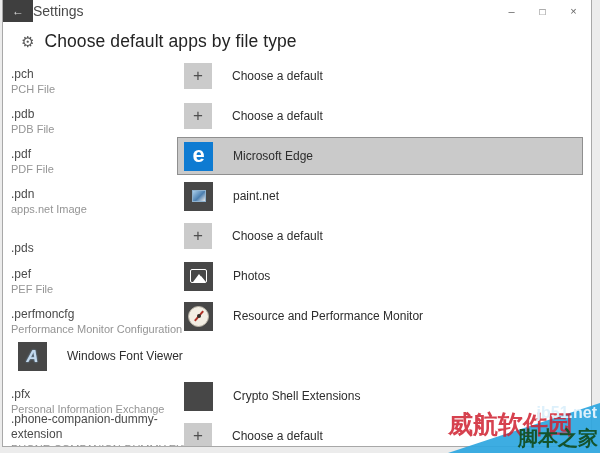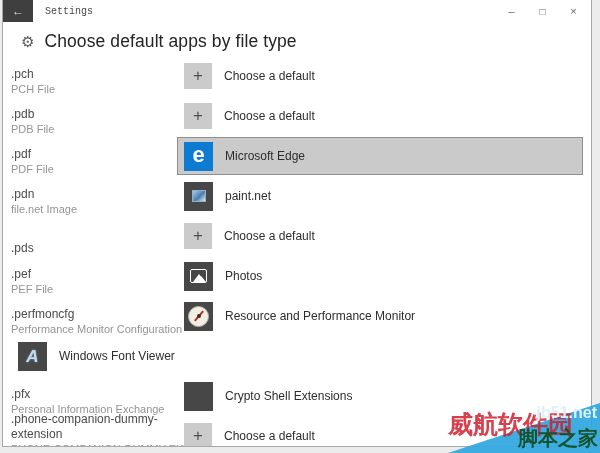--- a/index.html
+++ b/index.html
@@ -16,41 +16,41 @@
     border:1px solid #a8a8a8; border-top:none;
     overflow:hidden;
   }
   
   .titlebar { height:22px; position:relative; display:flex; align-items:center; background:#fff; }
   .back-btn {
     width:30px; height:22px; background:#3f3f3f; border:none;
     color:#dcdcdc; font-size:12px; display:flex; align-items:center; justify-content:center;
     cursor:pointer;
   }
-  .win-title { font-size:10px; color:#4a4a4a; margin-left:12px;font-family:Liberation Mono, monospace; }
+  .win-title { font-size:14px; color:#4a4a4a; margin-left:0; }
   .controls { position:absolute; right:2px; top:0; height:22px; display:flex; }
   .ctrl { width:31px; height:22px; display:flex; align-items:center; justify-content:center;
           font-size:11px; color:#636363; cursor:pointer; background:#fff; border:none; }
   .ctrl.maxi { font-size:10px; }
   
   .header { display:flex; align-items:center; padding:9px 0 4px 18px; }
   .gear { font-size:15px; color:#5a5a5a; margin-right:10px; line-height:1; }
   .page-title { font-size:17.5px; font-weight:400; color:#242424; letter-spacing:0.1px; }
   
   .list { position:absolute; top:55px; left:0; right:0; }
   .row { height:40px; display:flex; align-items:flex-end; padding-left:8px; }
   .ext-col { width:166px; flex:none; }
   .ext { font-size:12px; color:#4a4a4a; line-height:1.2; }
   .desc { font-size:11px; color:#949494; margin-top:2px; white-space:nowrap; }
   .app-cell {
     flex:1; height:38px; display:flex; align-items:center;
     padding-left:6px; margin-right:8px; border:1px solid transparent; cursor:pointer;
   }
   .app-cell.selected { background:#cacaca; border-color:#8f8f8f; }
-  .app-label { margin-left:12px; font-size:12px; color:#2d2d2d; white-space:nowrap; }
+  .app-label { margin-left:20px; font-size:12px; color:#2d2d2d; white-space:nowrap; }
   
   .plus-btn {
     width:28px; height:26px; background:#cbcbcb; color:#4f4f4f;
     font-size:17px; font-weight:300; display:flex; align-items:center; justify-content:center;
   }
   .app-icon { width:29px; height:29px; flex:none; display:flex; align-items:center; justify-content:center; }
   .icon-edge { background:#0e7bd2; }
   .icon-edge span { color:#fff; font-size:22px; font-weight:bold; line-height:1; margin-top:-2px; }
   .icon-dark { background:#474747; }
   .pn-inner { width:14px; height:12px; background:linear-gradient(135deg,#a9cde9 0%,#4c7fb0 55%,#e9e9e9 100%); border:1px solid #8fb2cf; }
@@ -134,21 +134,21 @@
         <div class="app-cell selected">
           <div class="app-icon icon-edge">
             <span>e</span>
           </div>
           <span class="app-label">Microsoft Edge</span>
         </div>
       </div>
       <div class="row">
         <div class="ext-col">
           <div class="ext">.pdn</div>
-          <div class="desc">file.net Image</div>
+          <div class="desc">apps.net Image</div>
         </div>
         <div class="app-cell">
           <div class="app-icon icon-dark">
             <div class="pn-inner"></div>
           </div>
           <span class="app-label">paint.net</span>
         </div>
       </div>
       <div class="row">
         <div class="ext-col">

